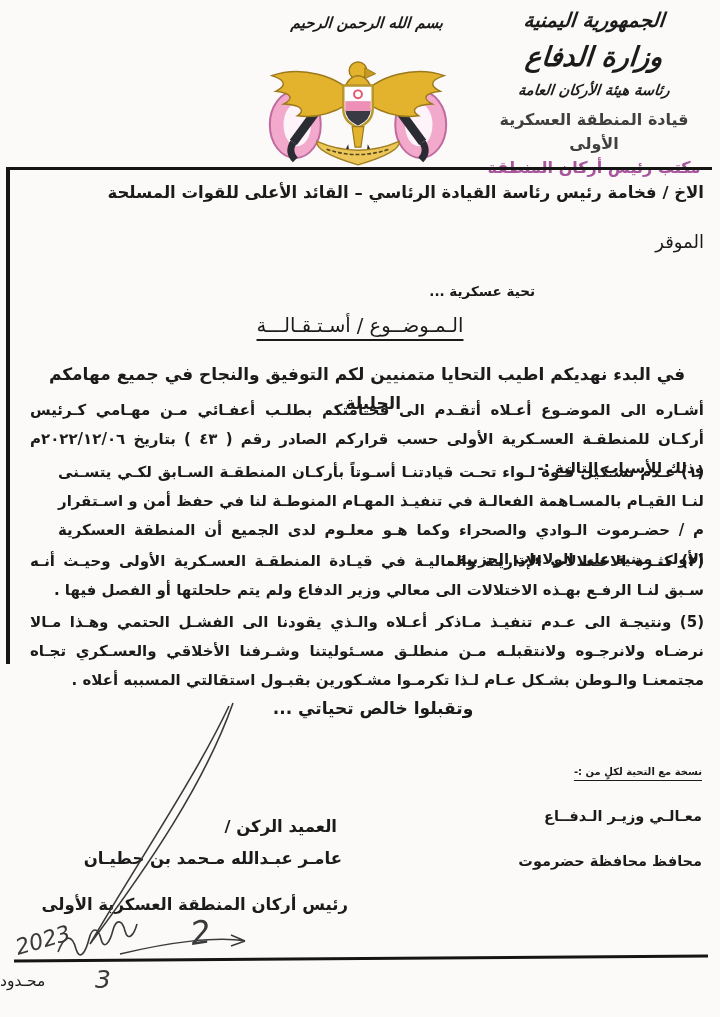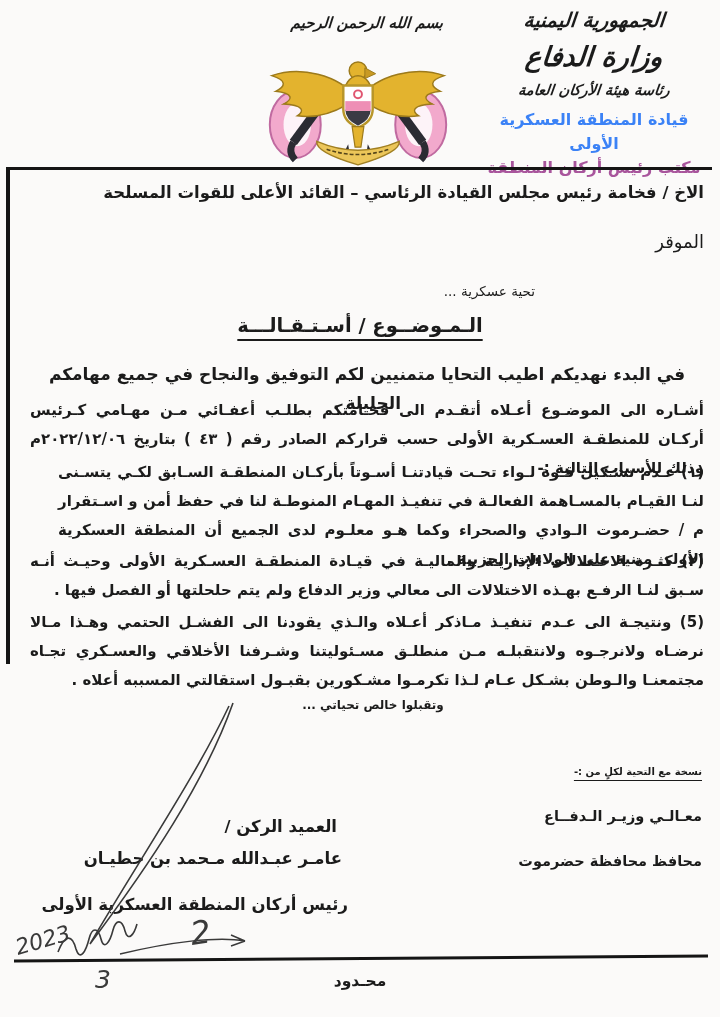--- a/index.html
+++ b/index.html
@@ -16,58 +16,58 @@
   .bismillah{
     top:14px;left:272px;width:190px;text-align:center;
     font-size:15px;font-weight:bold;font-style:italic;
     transform:skewX(-4deg);
   }
   .emblem{top:48px;left:260px;}
   .letterhead{top:4px;right:4px;width:244px;text-align:center;}
   .lh-country{font-size:20px;font-weight:bold;font-style:italic;line-height:32px;transform:skewX(-5deg);}
   .lh-ministry{font-size:27px;font-weight:bold;font-style:italic;line-height:42px;transform:skewX(-5deg);}
   .lh-staff{font-size:14.5px;font-weight:bold;font-style:italic;line-height:25px;transform:skewX(-6deg);}
-  .lh-region{font-size:16px;font-weight:bold;line-height:24px;color:#3b82f6;margin-top:5px;}
+  .lh-region{font-size:16px;font-weight:bold;line-height:24px;color:#404040;margin-top:5px;}
   .lh-office{font-size:16px;font-weight:bold;line-height:24px;color:#a8559c;}
 
   
   .top-rule{top:167px;left:8px;right:8px;height:3px;background:#151515;}
   .left-rule{top:167px;left:6px;width:4px;height:497px;background:#151515;}
   .bottom-rule{top:957px;left:14px;right:12px;height:3px;background:#151515;transform:rotate(-0.4deg);}
 
   
   .addr1{top:183px;right:16px;left:28px;text-align:right;font-size:16.5px;font-weight:bold;white-space:nowrap;}
   .name-row{top:231px;right:16px;left:30px;display:flex;direction:rtl;justify-content:space-between;padding-left:38px;box-sizing:border-box;}
   .name-row>div{font-size:18px;font-weight:normal;}
-  .salute{top:283px;right:185px;font-size:13.5px;font-weight:normal;}
+  .salute{top:283px;right:185px;font-size:13.5px;font-weight:bold;}
 
   
-  .subject{top:314px;left:0;right:0;text-align:center;font-size:19.5px;font-weight:bold;
+  .subject{top:314px;left:0;right:0;text-align:center;font-size:19.5px;font-weight:normal;
            text-decoration:underline;text-decoration-thickness:2px;text-underline-offset:7px;}
   .para{right:16px;left:30px;font-size:15px;font-weight:bold;line-height:29px;text-align:justify;}
   .intro{top:360px;text-align:center;font-size:17px;}
   .reference{top:396px;}
   .reason1{top:458px;margin-left:28px;}
   .reason2{top:547px;}
   .reason3{top:608px;}
-  .closing{top:698px;left:0;right:0;text-align:center;font-size:12px;font-weight:bold;margin-left:26px;}
+  .closing{top:698px;left:0;right:0;text-align:center;font-size:17px;font-weight:bold;margin-left:26px;}
 
   
   .copies-heading{top:766px;right:18px;font-size:10px;font-weight:bold;
                   text-decoration:underline;text-underline-offset:5px;}
   .copies-item-0{top:808px;right:18px;font-size:14.5px;font-weight:bold;}
   .copies-item-1{top:853px;right:18px;font-size:14.5px;font-weight:bold;margin-left:48px;}
 
   
   .sig-rank{top:803px;right:383px;font-size:16.5px;font-weight:bold;margin-top:14px;}
   .sig-name{top:849px;right:378px;font-size:16.5px;font-weight:bold;}
   .sig-title{top:895px;right:372px;font-size:16.5px;font-weight:bold;}
   .handwriting{top:0;left:0;pointer-events:none;}
 
-  .footer-class{top:972px;left:0;right:0;text-align:center;font-size:15.5px;font-weight:bold;}
+  .footer-class{top:972px;left:0;right:0;text-align:left;font-size:15.5px;font-weight:normal;}
 </style>
 </head>
 <body>
 
 <div class="abs bismillah rtl">بسم الله الرحمن الرحيم</div>
 
 <div class="abs emblem">
   <svg width="196" height="120" viewBox="0 0 200 122" xmlns="http://www.w3.org/2000/svg">
 
     <g>
@@ -113,21 +113,21 @@
   <div class="lh-country">الجمهورية اليمنية</div>
   <div class="lh-ministry">وزارة الدفاع</div>
   <div class="lh-staff">رئاسة هيئة الأركان العامة</div>
   <div class="lh-region">قيادة المنطقة العسكرية الأولى</div>
   <div class="lh-office">مكتب رئيس أركان المنطقة</div>
 </div>
 
 <div class="abs top-rule"></div>
 <div class="abs left-rule"></div>
 
-<div class="abs addr1 rtl">الاخ / فخامة رئيس مجلس القيادة الرئاسي – القائد الأعلى للقوات المسلحة</div>
+<div class="abs addr1 rtl">الاخ / فخامة رئيس رئاسة القيادة الرئاسي – القائد الأعلى للقوات المسلحة</div>
 <div class="abs name-row">
   <div class="rtl">الموقر</div>
 </div>
 <div class="abs salute rtl">تحية عسكرية ...</div>
 
 <div class="abs subject rtl">الـمـوضــوع / أسـتـقـالـــة</div>
 <div class="abs para intro rtl">في البدء نهديكم اطيب التحايا متمنيين لكم التوفيق والنجاح في جميع مهامكم الجليلة .</div>
 <div class="abs para reference rtl">أشـاره الى الموضـوع أعـلاه أتقـدم الى فخـامتكم بطلـب أعفـائي مـن مهـامي كـرئيس أركـان للمنطقـة العسـكرية الأولى حسب قراركم الصادر رقم ( ٤٣ ) بتاريخ ٢٠٢٢/١٢/٠٦م وذلك للأسباب التالية :-</div>
 <div class="abs para reason1 rtl">(١) عـدم تشـكيل قـوة لـواء تحـت قيادتنـا أسـوتاً بأركـان المنطقـة السـابق لكـي يتسـنى لنـا القيـام بالمسـاهمة الفعالـة في تنفيـذ المهـام المنوطـة لنا في حفظ أمن و اسـتقرار م / حضـرموت الـوادي والصحراء وكما هـو معلـوم لدى الجميع أن المنطقة العسكرية الأولى مبنية على الولاءات الحزبية .</div>
 <div class="abs para reason2 rtl">(٢) كثـرة الاخـتلالات الإداريـة والماليـة في قيـادة المنطقـة العسـكرية الأولى وحيـث أنـه سـبق لنـا الرفـع بهـذه الاختلالات الى معالي وزير الدفاع ولم يتم حلحلتها أو الفصل فيها .</div>

